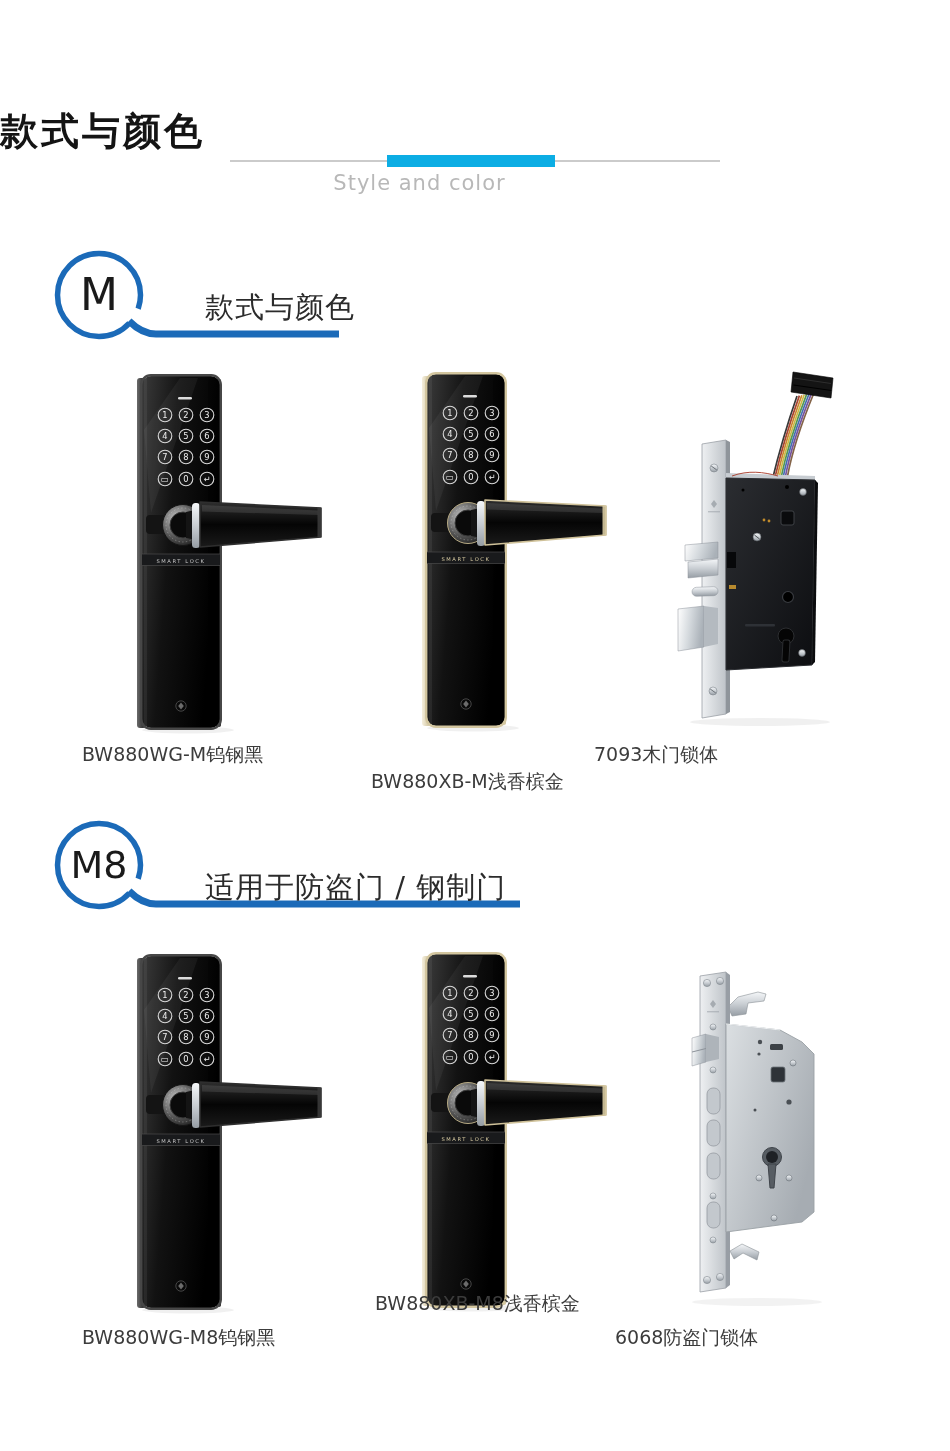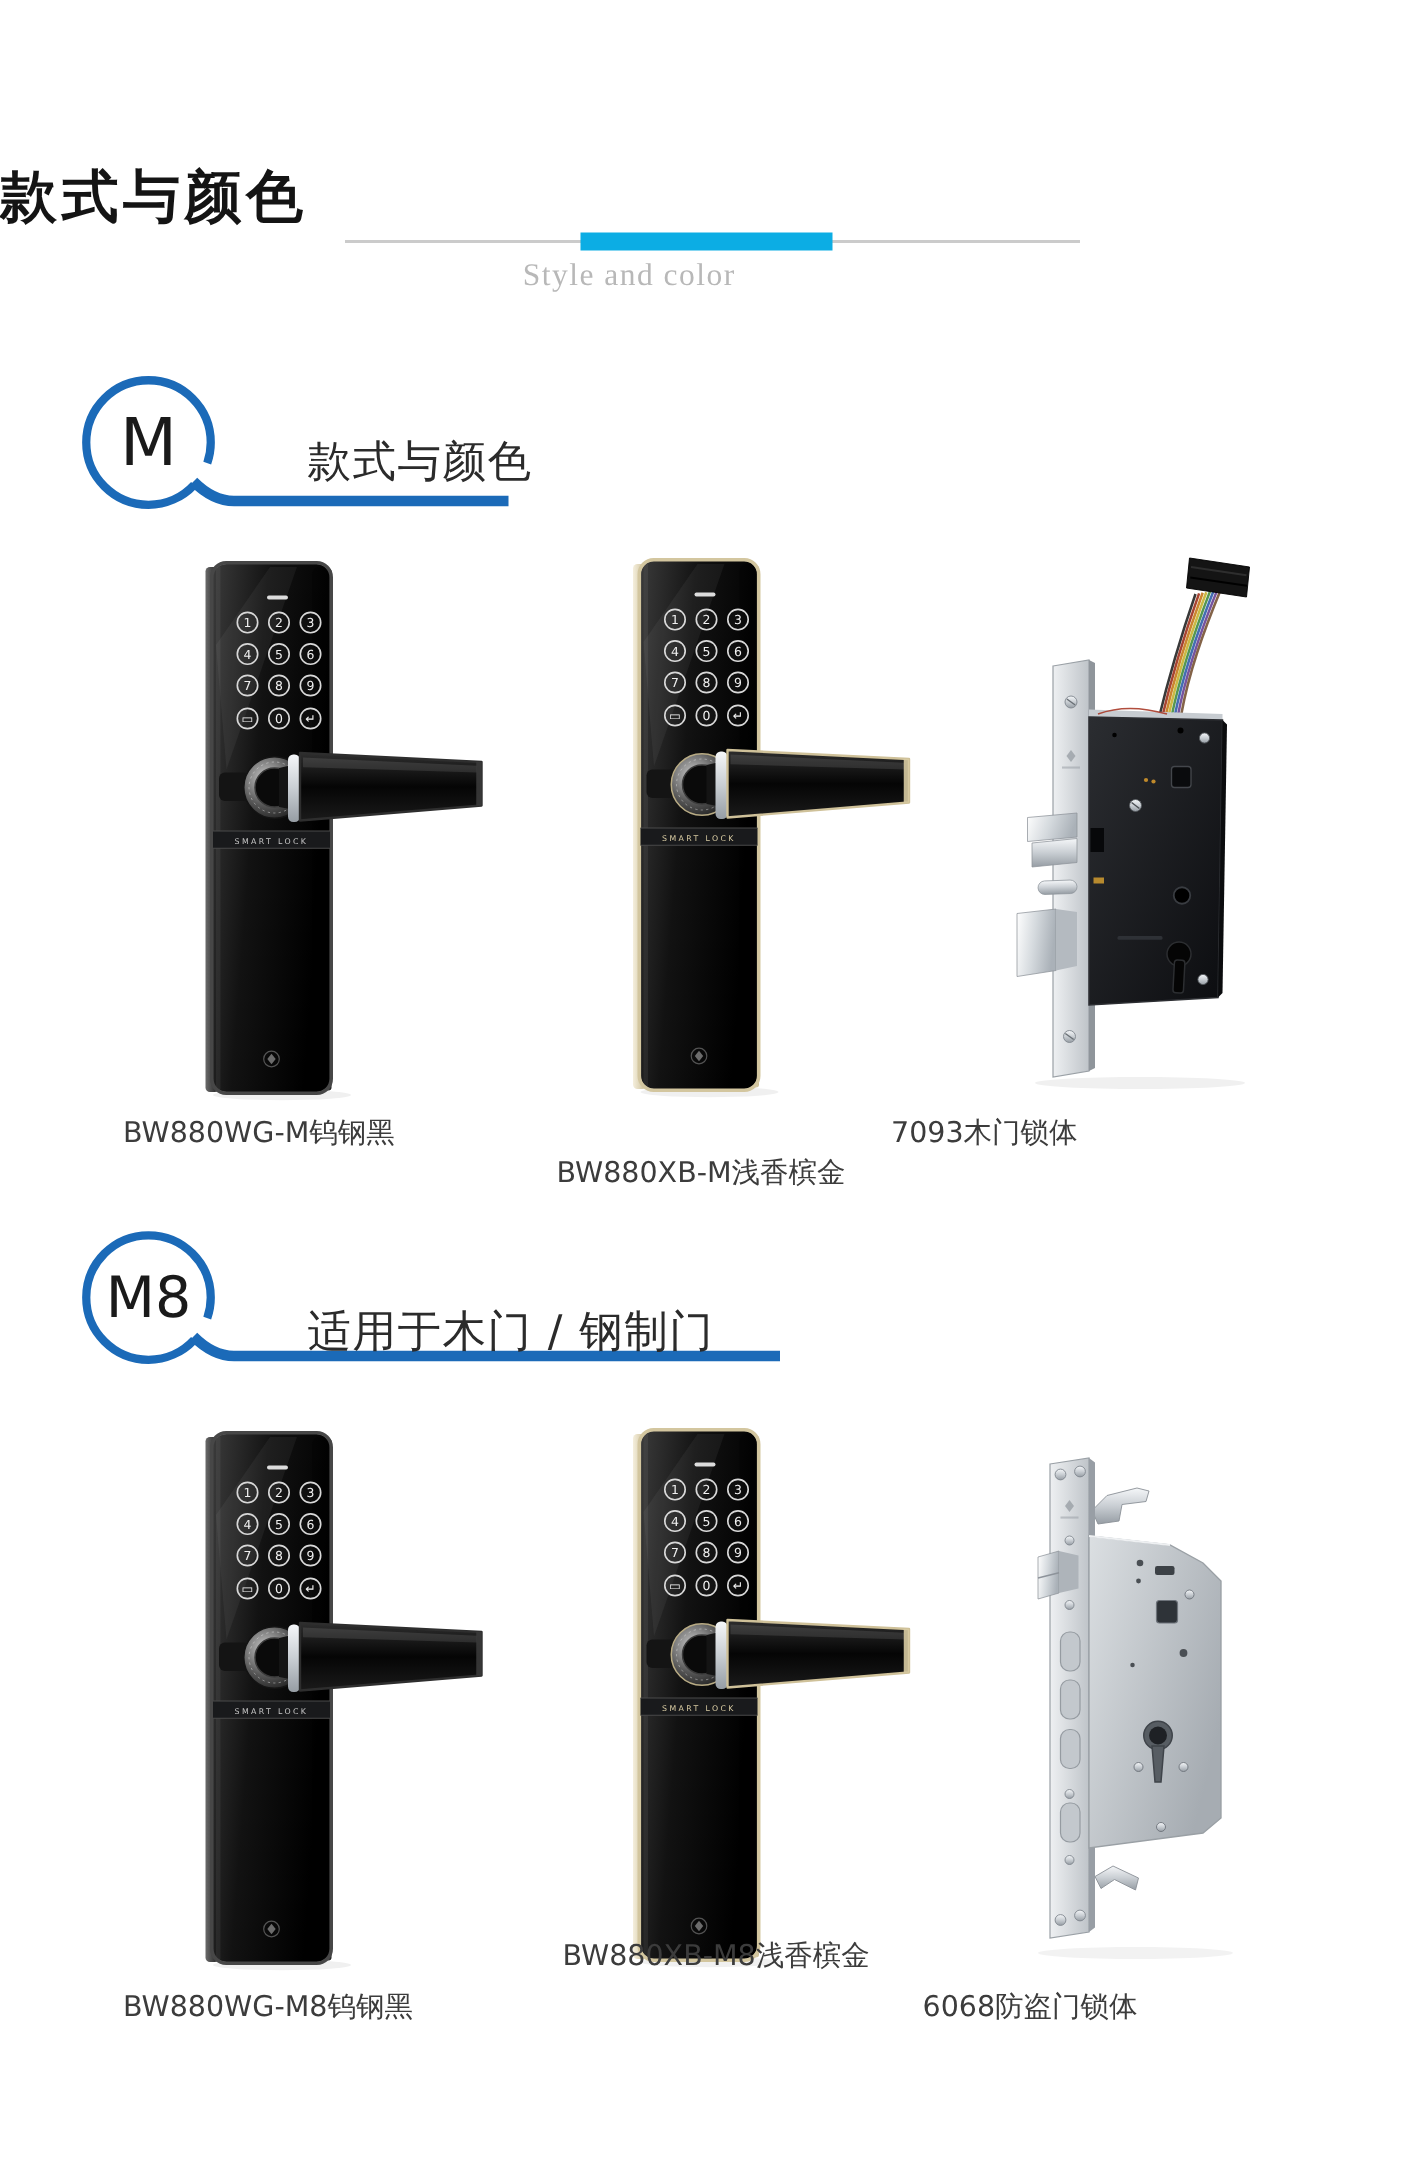--- a/index.html
+++ b/index.html
@@ -11,21 +11,21 @@
   .canvas{position:relative;width:950px;height:1451px;background:#fff;overflow:hidden;
           font-family:"DejaVu Sans","Liberation Sans",sans-serif;}
   .abs{position:absolute;}
 
   
   .title{left:0;top:106px;width:846px;text-align:left;font-size:38px;font-weight:700;
          color:#141414;letter-spacing:3px;}
   .title-line{left:230px;top:160px;width:490px;height:1.5px;background:#cbcbcb;}
   .title-bar{left:387px;top:155px;width:168px;height:12px;background:var(--accent-cyan);}
   .subtitle{left:0;top:171px;width:839px;text-align:center;font-size:21px;color:#b8b8b8;
-            letter-spacing:1px;font-family:Liberation Serif, serif;}
+            letter-spacing:1px;}
 
   
   .badge-stroke{fill:none;stroke:var(--accent-blue);stroke-width:5.5;}
   .badge-tail{fill:none;stroke:var(--accent-blue);stroke-width:7;stroke-linejoin:round;}
   .badge-letter{fill:#1a1a1a;font-weight:500;}
   .heading{font-size:29px;color:#2b2b2b;letter-spacing:1px;white-space:nowrap;}
 
   
   .plabel{width:280px;font-size:19px;color:var(--label-color);white-space:nowrap;}
 
@@ -314,21 +314,21 @@
 
   <div class="abs plabel" style="left:82px;top:742px;">BW880WG-M钨钢黑</div>
   <div class="abs plabel" style="left:371px;top:742px;margin-top:27px;">BW880XB-M浅香槟金</div>
   <div class="abs plabel" style="left:594px;top:742px;">7093木门锁体</div>
 
   <svg class="abs" style="left:52px;top:816px;" width="480" height="100" viewBox="0 0 480 100">
     <circle class="badge-stroke" cx="47" cy="49" r="41.5" stroke-dasharray="14 17 230"></circle>
     <path class="badge-tail" d="M77,75 Q90,88 104,88 L468,88"></path>
     <text class="badge-letter" x="47" y="62" text-anchor="middle" font-size="38">M8</text>
   </svg>
-  <div class="abs heading" style="left:205px;top:868px;">适用于木门 / 钢制门</div>
+  <div class="abs heading" style="left:205px;top:868px;">适用于防盗门 / 钢制门</div>
 
   <div class="abs" style="left:128px;top:948px;">
   <svg class="lock scheme-black" width="220" height="368" viewBox="0 0 220 368">
     <ellipse cx="60" cy="362" rx="46" ry="3.5" fill="#000" opacity="0.06"></ellipse>
     <g>
       <rect class="edge" x="9" y="10" width="9" height="350" rx="3"></rect>
       <rect class="edge" x="88" y="11" width="5" height="348" rx="2"></rect>
       <rect class="face" x="14" y="8" width="78" height="352" rx="9"></rect>
       <rect x="80" y="10" width="11" height="348" rx="5" fill="#000" opacity="0.28"></rect>
       <rect x="16" y="10" width="3" height="348" fill="#fff" opacity="0.06"></rect>

